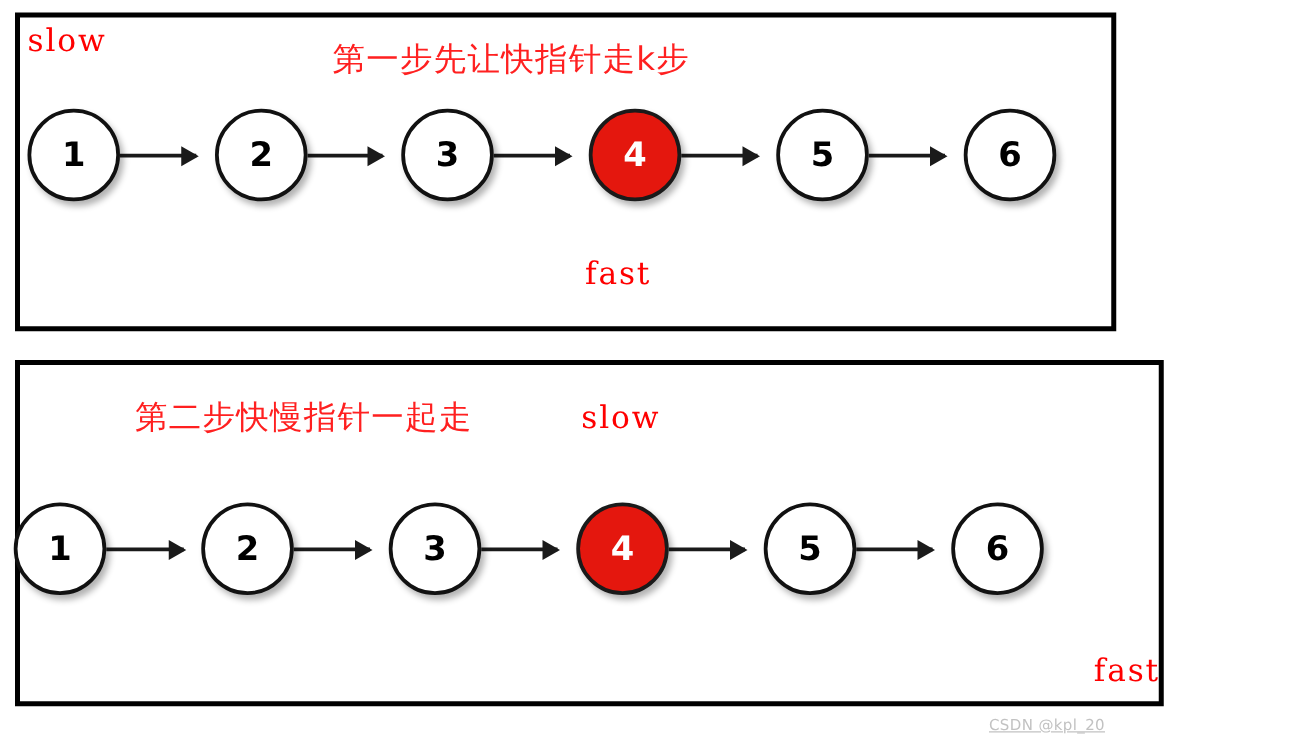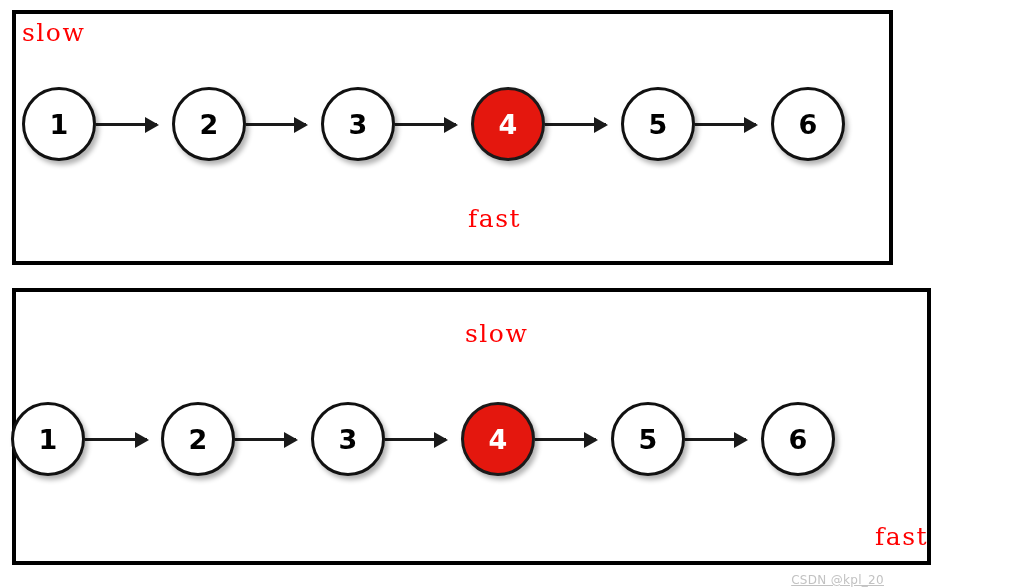--- a/index.html
+++ b/index.html
@@ -122,38 +122,40 @@
 </style>
 </head>
 <body>
 
 <div class="canvas">
 
   <div class="panel" id="panel-1"></div>
 
   <div class="ptr-label" style="left:22px; top:16px;">slow</div>
 
+  <div class="cn-caption" style="left:266px; top:28px;">第一步先让快指针走k步</div>
 
   <div class="arrow" style="left:96px;  top:121px; width:61px;"></div>
   <div class="arrow" style="left:246px; top:121px; width:60px;"></div>
   <div class="arrow" style="left:395px; top:121px; width:61px;"></div>
   <div class="arrow" style="left:545px; top:121px; width:61px;"></div>
   <div class="arrow" style="left:695px; top:121px; width:61px;"></div>
 
   <div class="node" style="left:22px;  top:85px;">1</div>
   <div class="node" style="left:172px; top:85px;">2</div>
   <div class="node" style="left:321px; top:85px;">3</div>
   <div class="node highlight" style="left:471px; top:85px;">4</div>
   <div class="node" style="left:621px; top:85px;">5</div>
   <div class="node" style="left:771px; top:85px;">6</div>
 
   <div class="ptr-label" style="left:468px; top:202px;">fast</div>
 
   <div class="panel" id="panel-2"></div>
 
+  <div class="cn-caption" style="left:108px; top:314px;">第二步快慢指针一起走</div>
 
   <div class="ptr-label" style="left:465px; top:317px;">slow</div>
 
   <div class="arrow" style="left:85px;  top:436px; width:62px;"></div>
   <div class="arrow" style="left:235px; top:436px; width:61px;"></div>
   <div class="arrow" style="left:385px; top:436px; width:61px;"></div>
   <div class="arrow" style="left:535px; top:436px; width:61px;"></div>
   <div class="arrow" style="left:685px; top:436px; width:61px;"></div>
 
   <div class="node" style="left:11px;  top:400px;">1</div>

